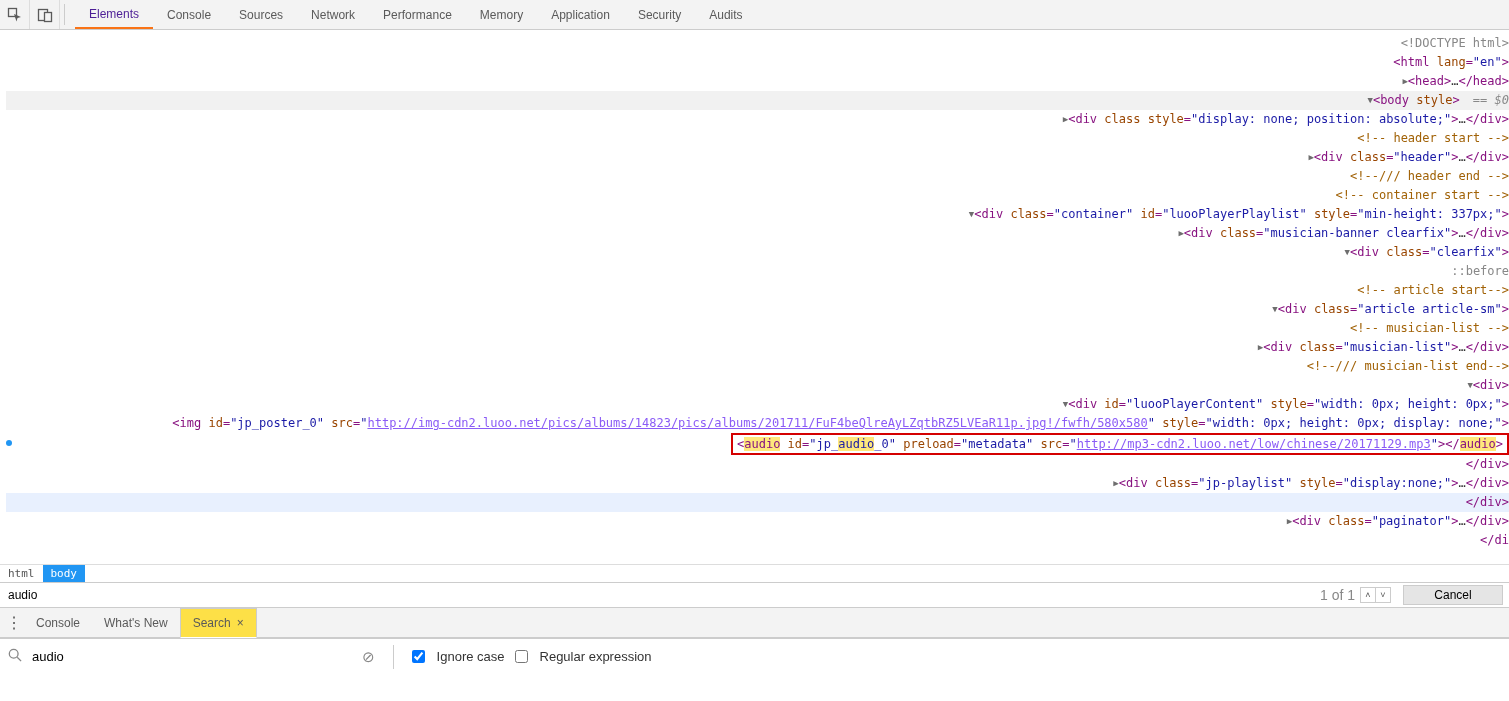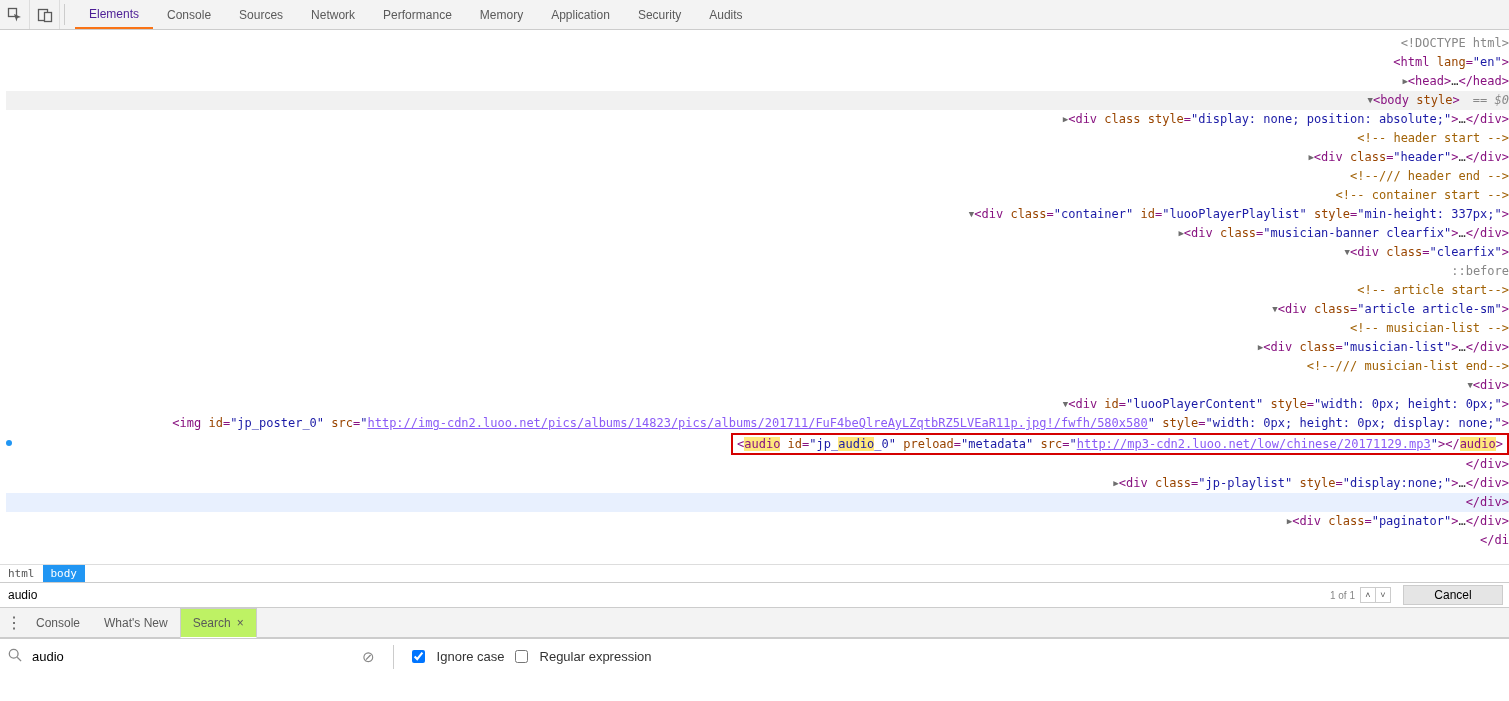--- a/index.html
+++ b/index.html
@@ -34,29 +34,29 @@
 .eq0 { color: #888; font-style: italic; margin-left: 6px; }
 
 
 .breadcrumb { height: 18px; border-top: 1px solid #ddd; display: flex; align-items: stretch; font-family: Consolas, Menlo, monospace; font-size: 11px; }
 .crumb { padding: 0 8px; display: flex; align-items: center; cursor: pointer; color: #555; }
 .crumb.active { background: #2196f3; color: #fff; }
 
 
 .search-row { height: 26px; border-top: 1px solid #ccc; border-bottom: 1px solid #ccc; display: flex; align-items: center; padding: 0 6px; }
 .search-input { flex: 1; border: none; outline: none; font-size: 12px; padding: 0 2px; height: 22px; }
-.search-count { color: #888; font-size: 10px; margin: 0 6px; }
+.search-count { color: #888; font-size: 14px; margin: 0 6px; }
 .nav-btn { width: 16px; height: 16px; border: 1px solid #ccc; display: flex; align-items: center; justify-content: center; cursor: pointer; margin-left: -1px; font-size: 9px; color: #555; background: #fff; }
 .cancel-btn { margin-left: 12px; width: 100px; height: 20px; border: 1px solid #ccc; background: #e5e5e5; font-size: 12px; cursor: pointer; }
 
 
 .drawer-tabs { height: 30px; display: flex; align-items: stretch; border-bottom: 1px solid #ccc; background: #f3f3f3; padding-left: 4px; }
 .drawer-menu { width: 20px; display: flex; align-items: center; justify-content: center; cursor: pointer; color: #5a5a5a; font-size: 16px; }
 .drawer-tab { padding: 0 12px; display: flex; align-items: center; color: #5a5a5a; cursor: pointer; font-size: 12px; position: relative; }
-.drawer-tab.active { background: #bef264; border: 1px solid #ccc; border-bottom: 1px solid #fff; margin-bottom: -1px; }
+.drawer-tab.active { background: #fde047; border: 1px solid #ccc; border-bottom: 1px solid #fff; margin-bottom: -1px; }
 .drawer-tab .close { margin-left: 6px; font-size: 12px; cursor: pointer; }
 
 
 .bottom-search { height: 36px; border-top: 1px solid #ccc; display: flex; align-items: center; padding: 0 8px; gap: 10px; }
 .bottom-search .sicon { color: #888; }
 .bottom-search input[type=text] { border: none; outline: none; font-size: 13px; width: 320px; }
 .clear-btn { color: #888; cursor: pointer; font-size: 15px; }
 .vsep { width: 1px; height: 24px; background: #ccc; margin: 0 8px; }
 .chk { display: flex; align-items: center; gap: 12px; color: #333; font-size: 13px; }
 

